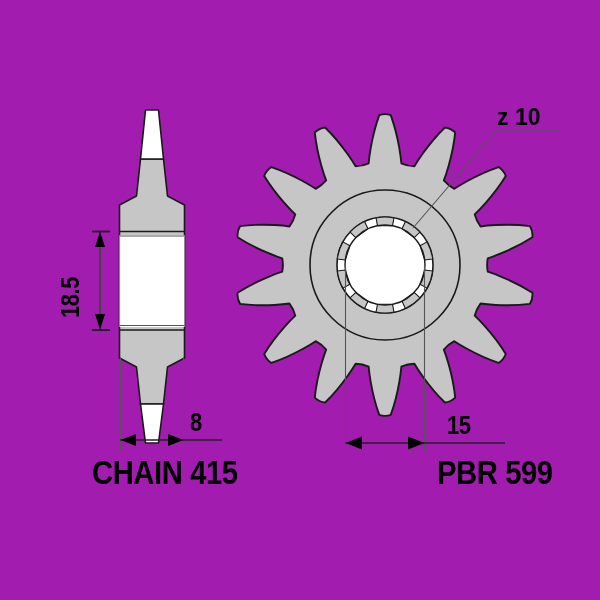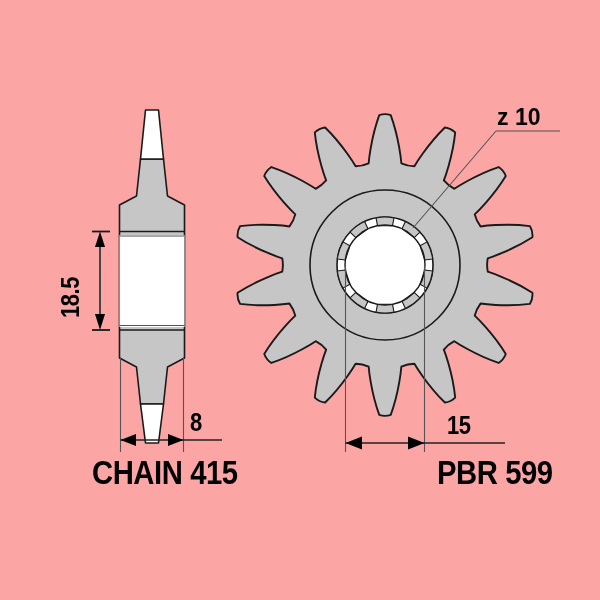--- a/index.html
+++ b/index.html
@@ -4,21 +4,21 @@
 <style>
   html, body {
     margin: 0;
     padding: 0;
     background: #ffffff;
   }
   #sheet {
     position: relative;
     width: 600px;
     height: 600px;
-    background: #fca5a5;
+    background: #a21caf;
     overflow: hidden;
     font-family: "Liberation Sans", sans-serif;
   }
   #drawing {
     position: absolute;
     left: 0;
     top: 0;
     width: 600px;
     height: 600px;
   }

